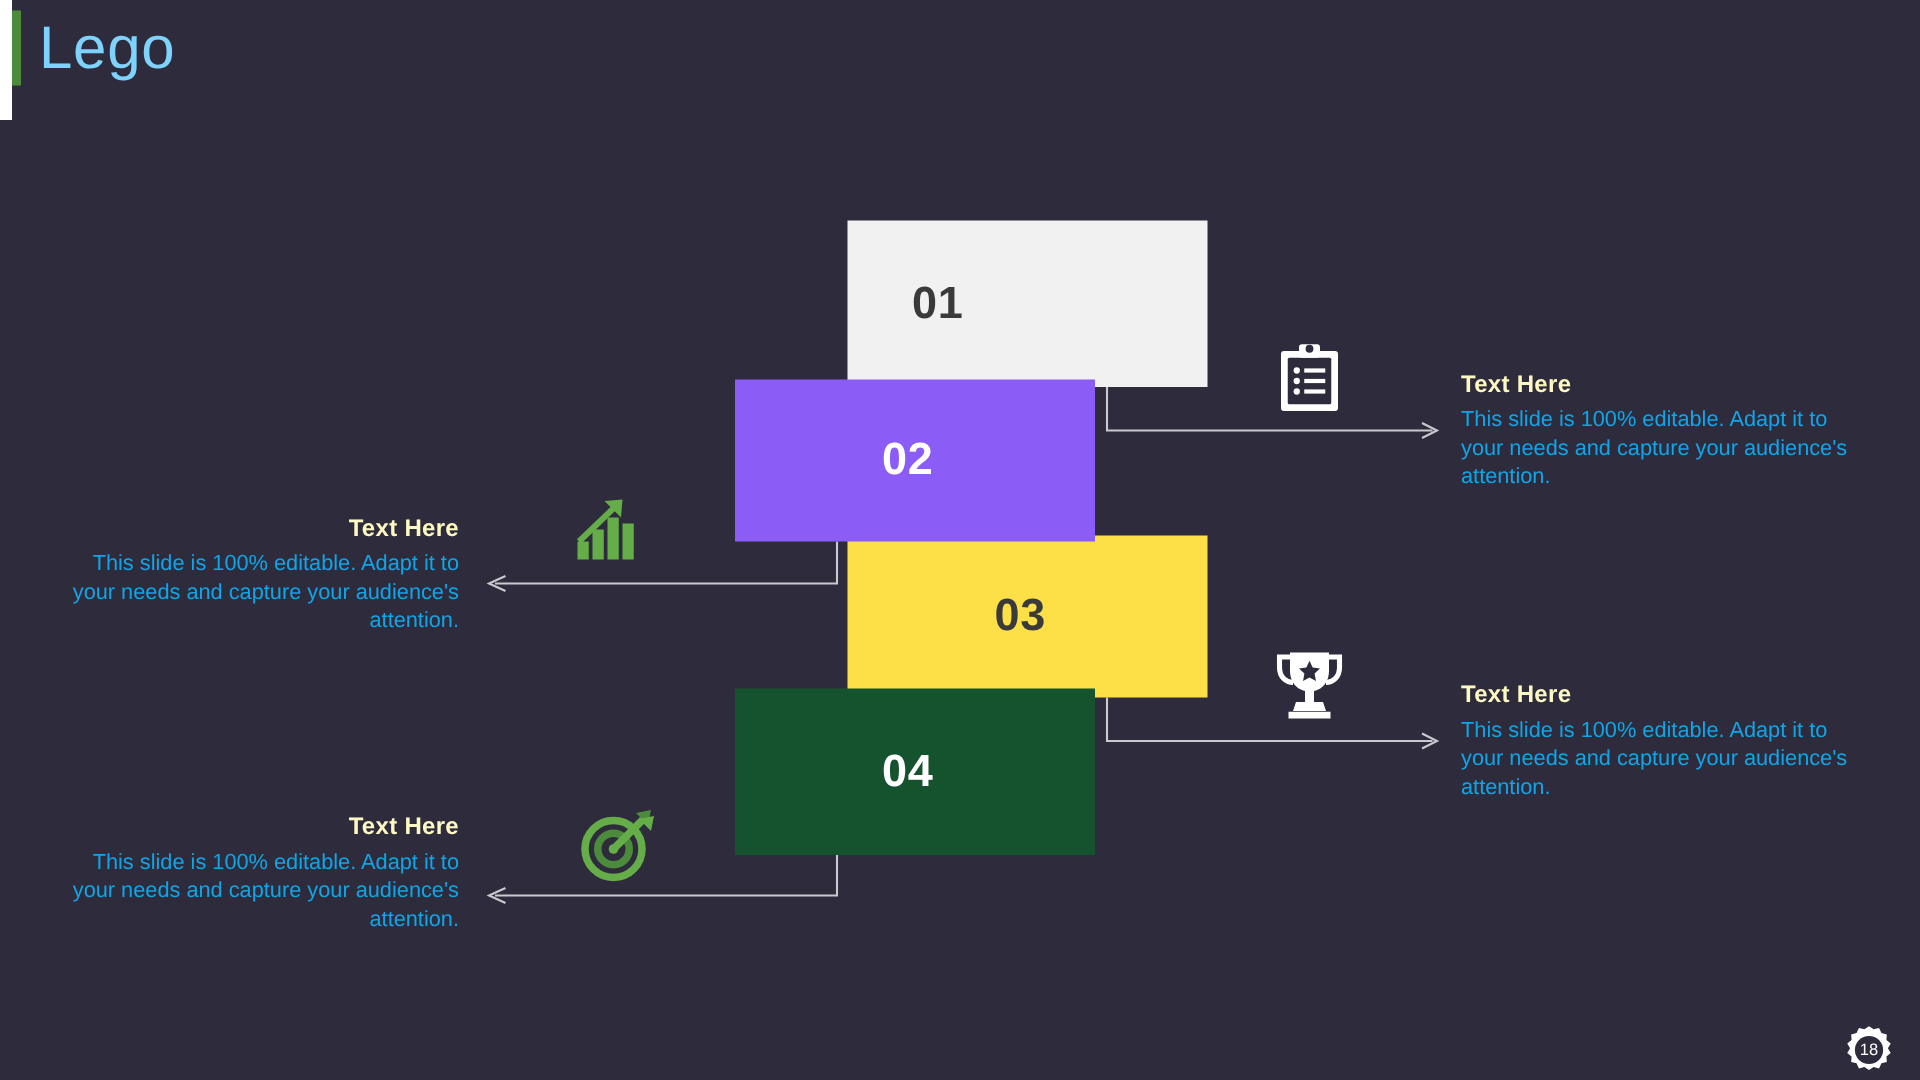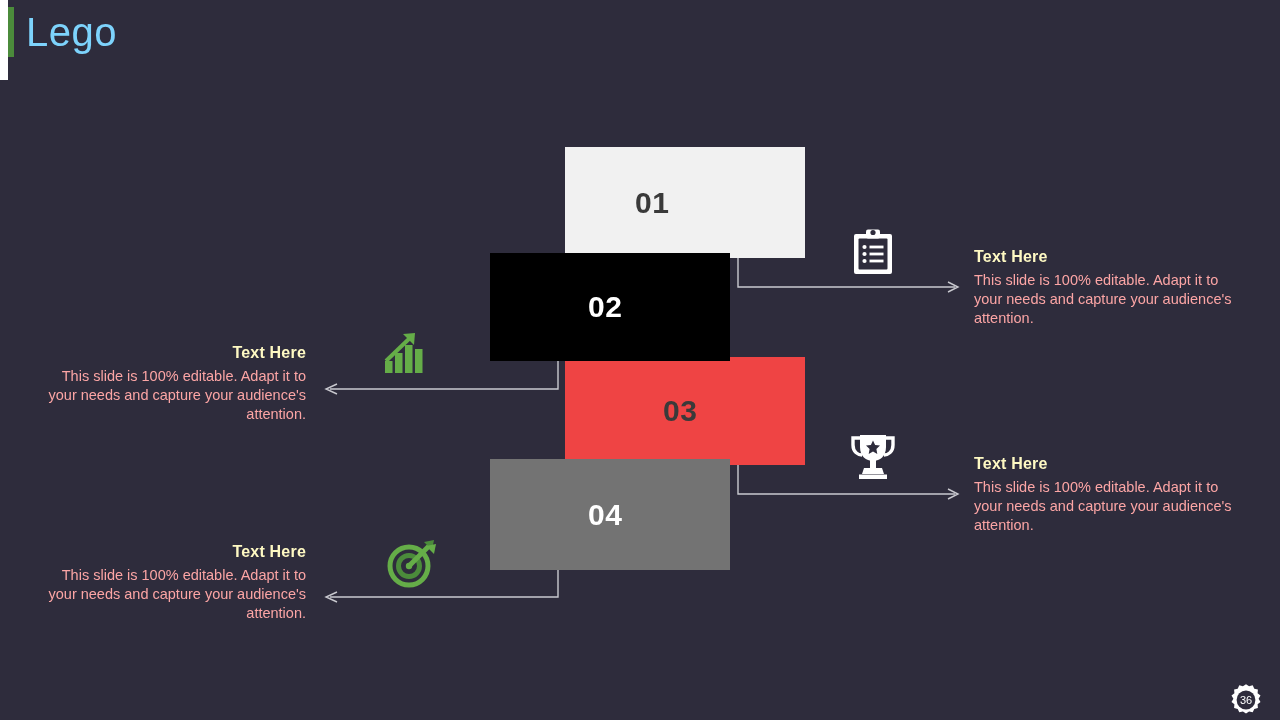--- a/index.html
+++ b/index.html
@@ -46,26 +46,26 @@
     box-sizing: border-box;
     display: flex;
     align-items: center;
   }
   .numbox .num {
     font-size: 30px;
     font-weight: bold;
     letter-spacing: 0.5px;
   }
   .box-01 { left: 565px; top: 147px; width: 240px; height: 111px; background: #f1f1f1; z-index: 2; }
-  .box-01 .num { color: #3a3a3a; margin-left: 70px; }
-  .box-02 { left: 490px; top: 253px; width: 240px; height: 108px; background: #000000; z-index: 3; }
+  .box-01 .num { color: #3a3a3a; margin-left: 43px; }
+  .box-02 { left: 490px; top: 253px; width: 240px; height: 108px; background: #8b5cf6; z-index: 3; }
   .box-02 .num { color: #ffffff; margin-left: 98px; }
-  .box-03 { left: 565px; top: 357px; width: 240px; height: 108px; background: #ef4444; z-index: 2; }
+  .box-03 { left: 565px; top: 357px; width: 240px; height: 108px; background: #fde047; z-index: 2; }
   .box-03 .num { color: #3a3a3a; margin-left: 98px; }
-  .box-04 { left: 490px; top: 459px; width: 240px; height: 111px; background: #737373; z-index: 3; }
+  .box-04 { left: 490px; top: 459px; width: 240px; height: 111px; background: #14532d; z-index: 3; }
   .box-04 .num { color: #ffffff; margin-left: 98px; }
 
   
   .connectors {
     position: absolute;
     left: 0; top: 0;
     width: 1280px; height: 720px;
     z-index: 1;
     pointer-events: none;
   }
@@ -89,21 +89,21 @@
   .textblock .head {
     font-size: 16px;
     font-weight: bold;
     color: #fef9c3;
     margin-bottom: 5px;
     letter-spacing: 0.2px;
   }
   .textblock .body {
     font-size: 14.5px;
     font-weight: 400;
-    color: #fca5a5;
+    color: #0ea5e9;
     line-height: 19px;
   }
   .tb-right { text-align: left; }
   .tb-left  { text-align: right; }
 
   .tb-1 { left: 974px; top: 248px; }
   .tb-2 { left: 44px;  top: 344px; }
   .tb-3 { left: 974px; top: 455px; }
   .tb-4 { left: 44px;  top: 543px; }
 
@@ -230,14 +230,14 @@
 <div class="textblock tb-left tb-4">
   <div class="head">Text Here</div>
   <div class="body">This slide is 100% editable. Adapt it to your needs and capture your audience's attention.</div>
 </div>
 
 <div class="page-badge">
   <svg width="36" height="36" viewBox="0 0 36 36">
     <path fill="#ffffff" d="M18,2.2 l3.1,2.0 l3.6,-0.9 l1.6,3.4 l3.6,0.9 l-0.3,3.7 l2.9,2.3 l-1.9,3.2 l1.9,3.2 l-2.9,2.3 l0.3,3.7 l-3.6,0.9 l-1.6,3.4 l-3.6,-0.9 l-3.1,2.0 l-3.1,-2.0 l-3.6,0.9 l-1.6,-3.4 l-3.6,-0.9 l0.3,-3.7 l-2.9,-2.3 l1.9,-3.2 l-1.9,-3.2 l2.9,-2.3 l-0.3,-3.7 l3.6,-0.9 l1.6,-3.4 l3.6,0.9 Z"></path>
     <circle cx="18" cy="18" r="9.4" fill="#2e2c3c"></circle>
   </svg>
-  <span class="pnum">36</span>
+  <span class="pnum">18</span>
 </div>
 
 </body></html>

